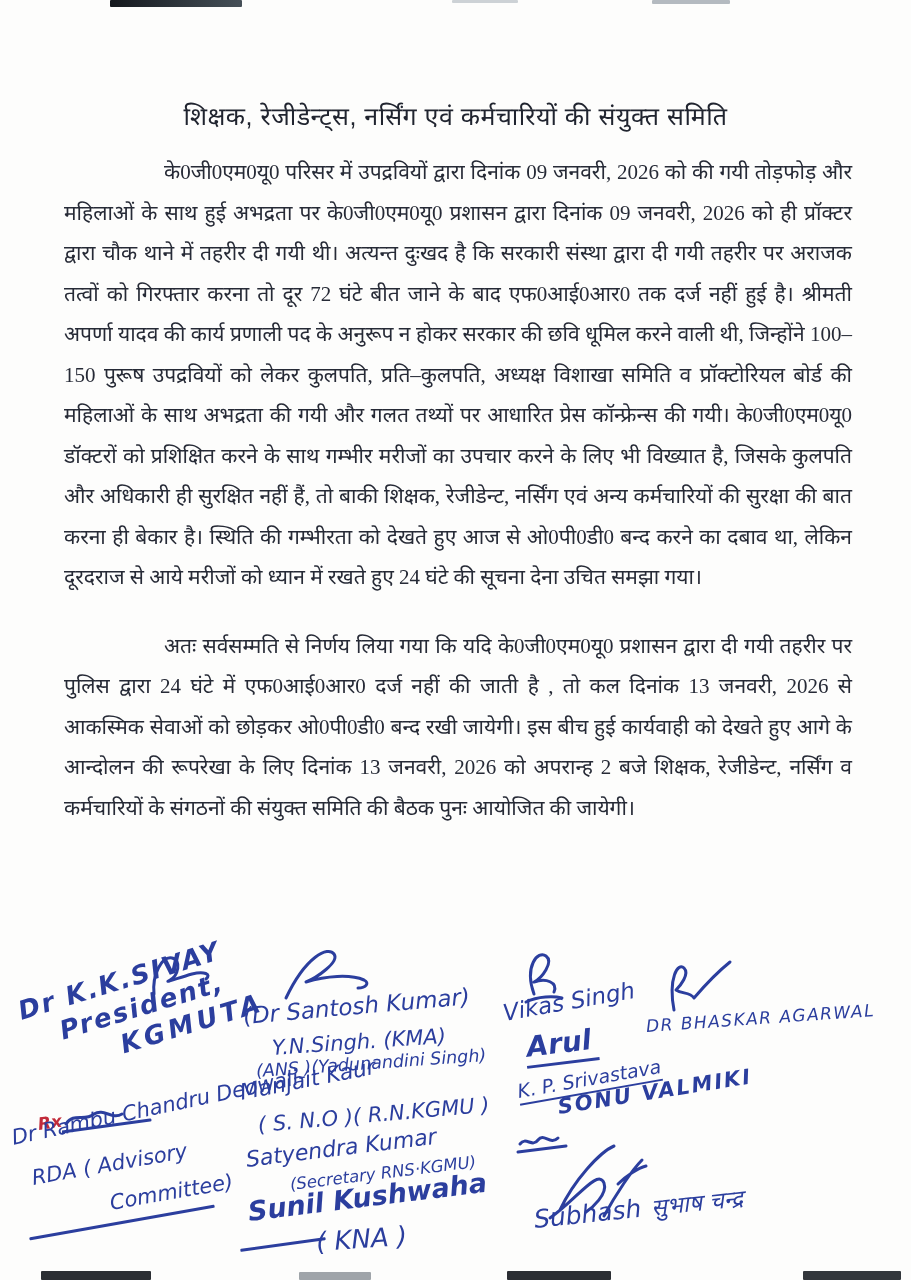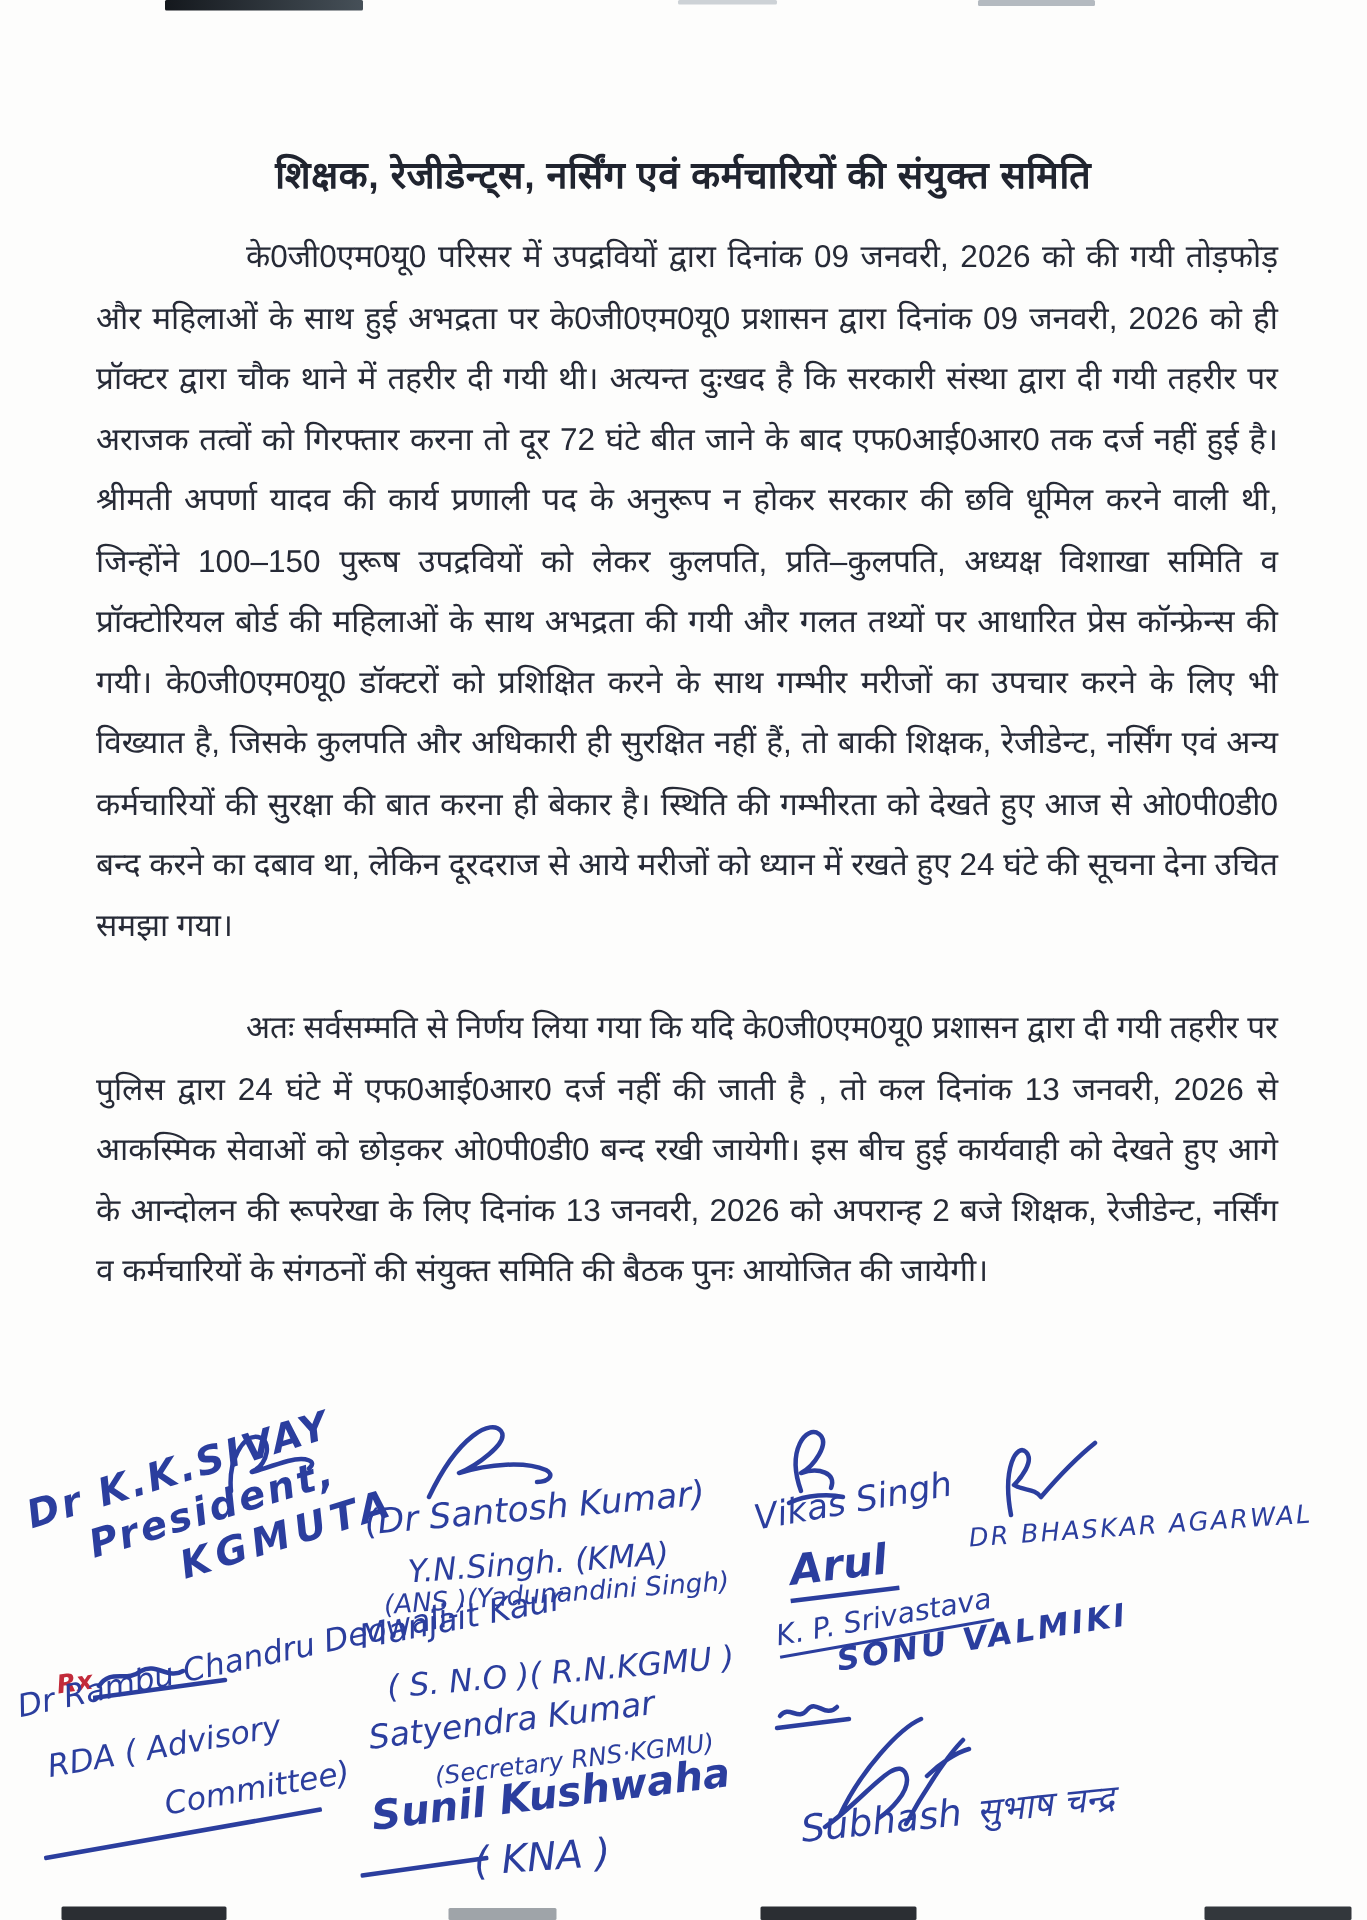--- a/index.html
+++ b/index.html
@@ -16,29 +16,29 @@
   .t2{left:452px;top:0;width:66px;height:3px;background:#cdd2d6;}
   .t3{left:652px;top:0;width:78px;height:4px;background:#b4bac0;}
   .b1{left:41px;top:1271px;width:110px;height:9px;background:#2b2e33;}
   .b2{left:299px;top:1272px;width:72px;height:8px;background:#9fa4a9;}
   .b3{left:507px;top:1271px;width:104px;height:9px;background:#2b2e33;}
   .b4{left:803px;top:1271px;width:98px;height:9px;background:#33373c;}
 
   
   .title{
     position:absolute;left:0;top:98px;width:100%;margin:0;
-    text-align:center;font-size:25px;font-weight:bold;color:#20242f;
+    text-align:center;font-size:25px;font-weight:normal;color:#20242f;
     letter-spacing:0.5px;
   }
   .bodytext{
     position:absolute;left:64px;top:152px;width:788px;
     color:#262a36;font-size:21px;line-height:40.5px;
     text-align:justify;
   }
-  .bodytext p{margin:0 0 28px 0;text-indent:100px;}
+  .bodytext p{margin:0 0 28px 0;text-indent:100px;font-family:Liberation Serif, serif;}
 
   
   .hw{
     position:absolute;color:#2b3e9e;white-space:nowrap;
     font-family:"DejaVu Sans", sans-serif;font-style:italic;
     transform-origin:left center;
   }
   .stroke{stroke:#2b3e9e;stroke-width:3;fill:none;stroke-linecap:round;stroke-linejoin:round;}
   .flourish{position:absolute;}
 

